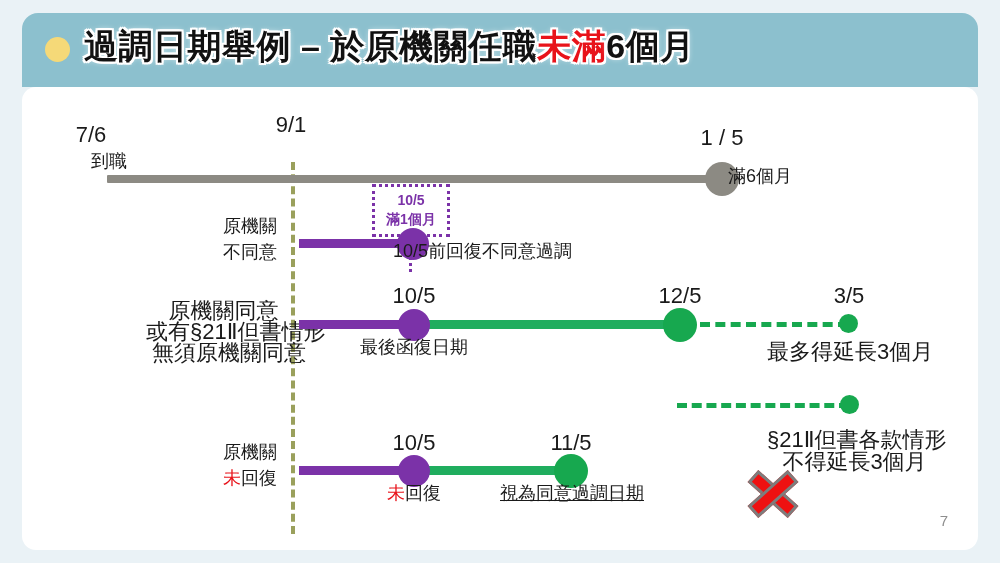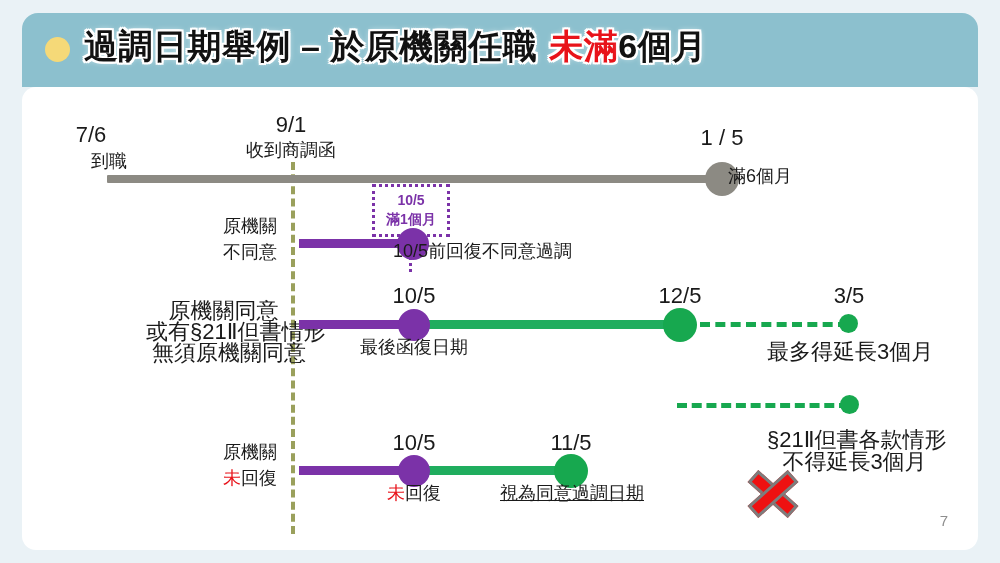--- a/index.html
+++ b/index.html
@@ -44,21 +44,21 @@
     letter-spacing: 0.5px;
     white-space: nowrap;
     color: #111;
     text-shadow:
       -2px -2px 0 #ffffff, 2px -2px 0 #ffffff,
       -2px 2px 0 #ffffff, 2px 2px 0 #ffffff,
       0 -2px 0 #ffffff, 0 2px 0 #ffffff,
       -2px 0 0 #ffffff, 2px 0 0 #ffffff,
       0 0 6px #ffffff;
   }
-  #header-title .red { color: #e8131a; margin-left: 12px; }
+  #header-title .red { color: #e8131a; }
   #header-title .dash { font-weight: bold; }
 
   
   #body-card {
     position: absolute;
     left: 22px;
     top: 87px;
     width: 956px;
     height: 463px;
     background: #ffffff;
@@ -191,21 +191,20 @@
   <div id="callout-connector"></div>
   <div id="callout-box">
     <div>10/5</div>
     <div>滿1個月</div>
   </div>
 
   <div class="lbl date-big c" style="left:33px; top:35px; width:72px;">7/6</div>
   <div class="lbl note r" style="left:25px; top:64px; width:80px;">到職</div>
 
   <div class="lbl date-big c" style="left:229px; top:25px; width:80px;">9/1</div>
-  <div class="lbl note c" style="left:214px; top:53px; width:110px;">收到商調函</div>
 
   <div class="gray-bar" style="left:85px; top:88px; width:631px;"></div>
   <div class="dot dot-gray" style="left:683px; top:75px; width:34px; height:34px;"></div>
 
   <div class="lbl date-big c" style="left:660px; top:38px; width:80px;">1 / 5</div>
   <div class="lbl note" style="left:706px; top:79px;">滿6個月</div>
 
   <div class="lbl note r" style="left:130px; top:129px; width:125px;">原機關</div>
   <div class="lbl note r" style="left:130px; top:155px; width:125px;">不同意</div>
 

